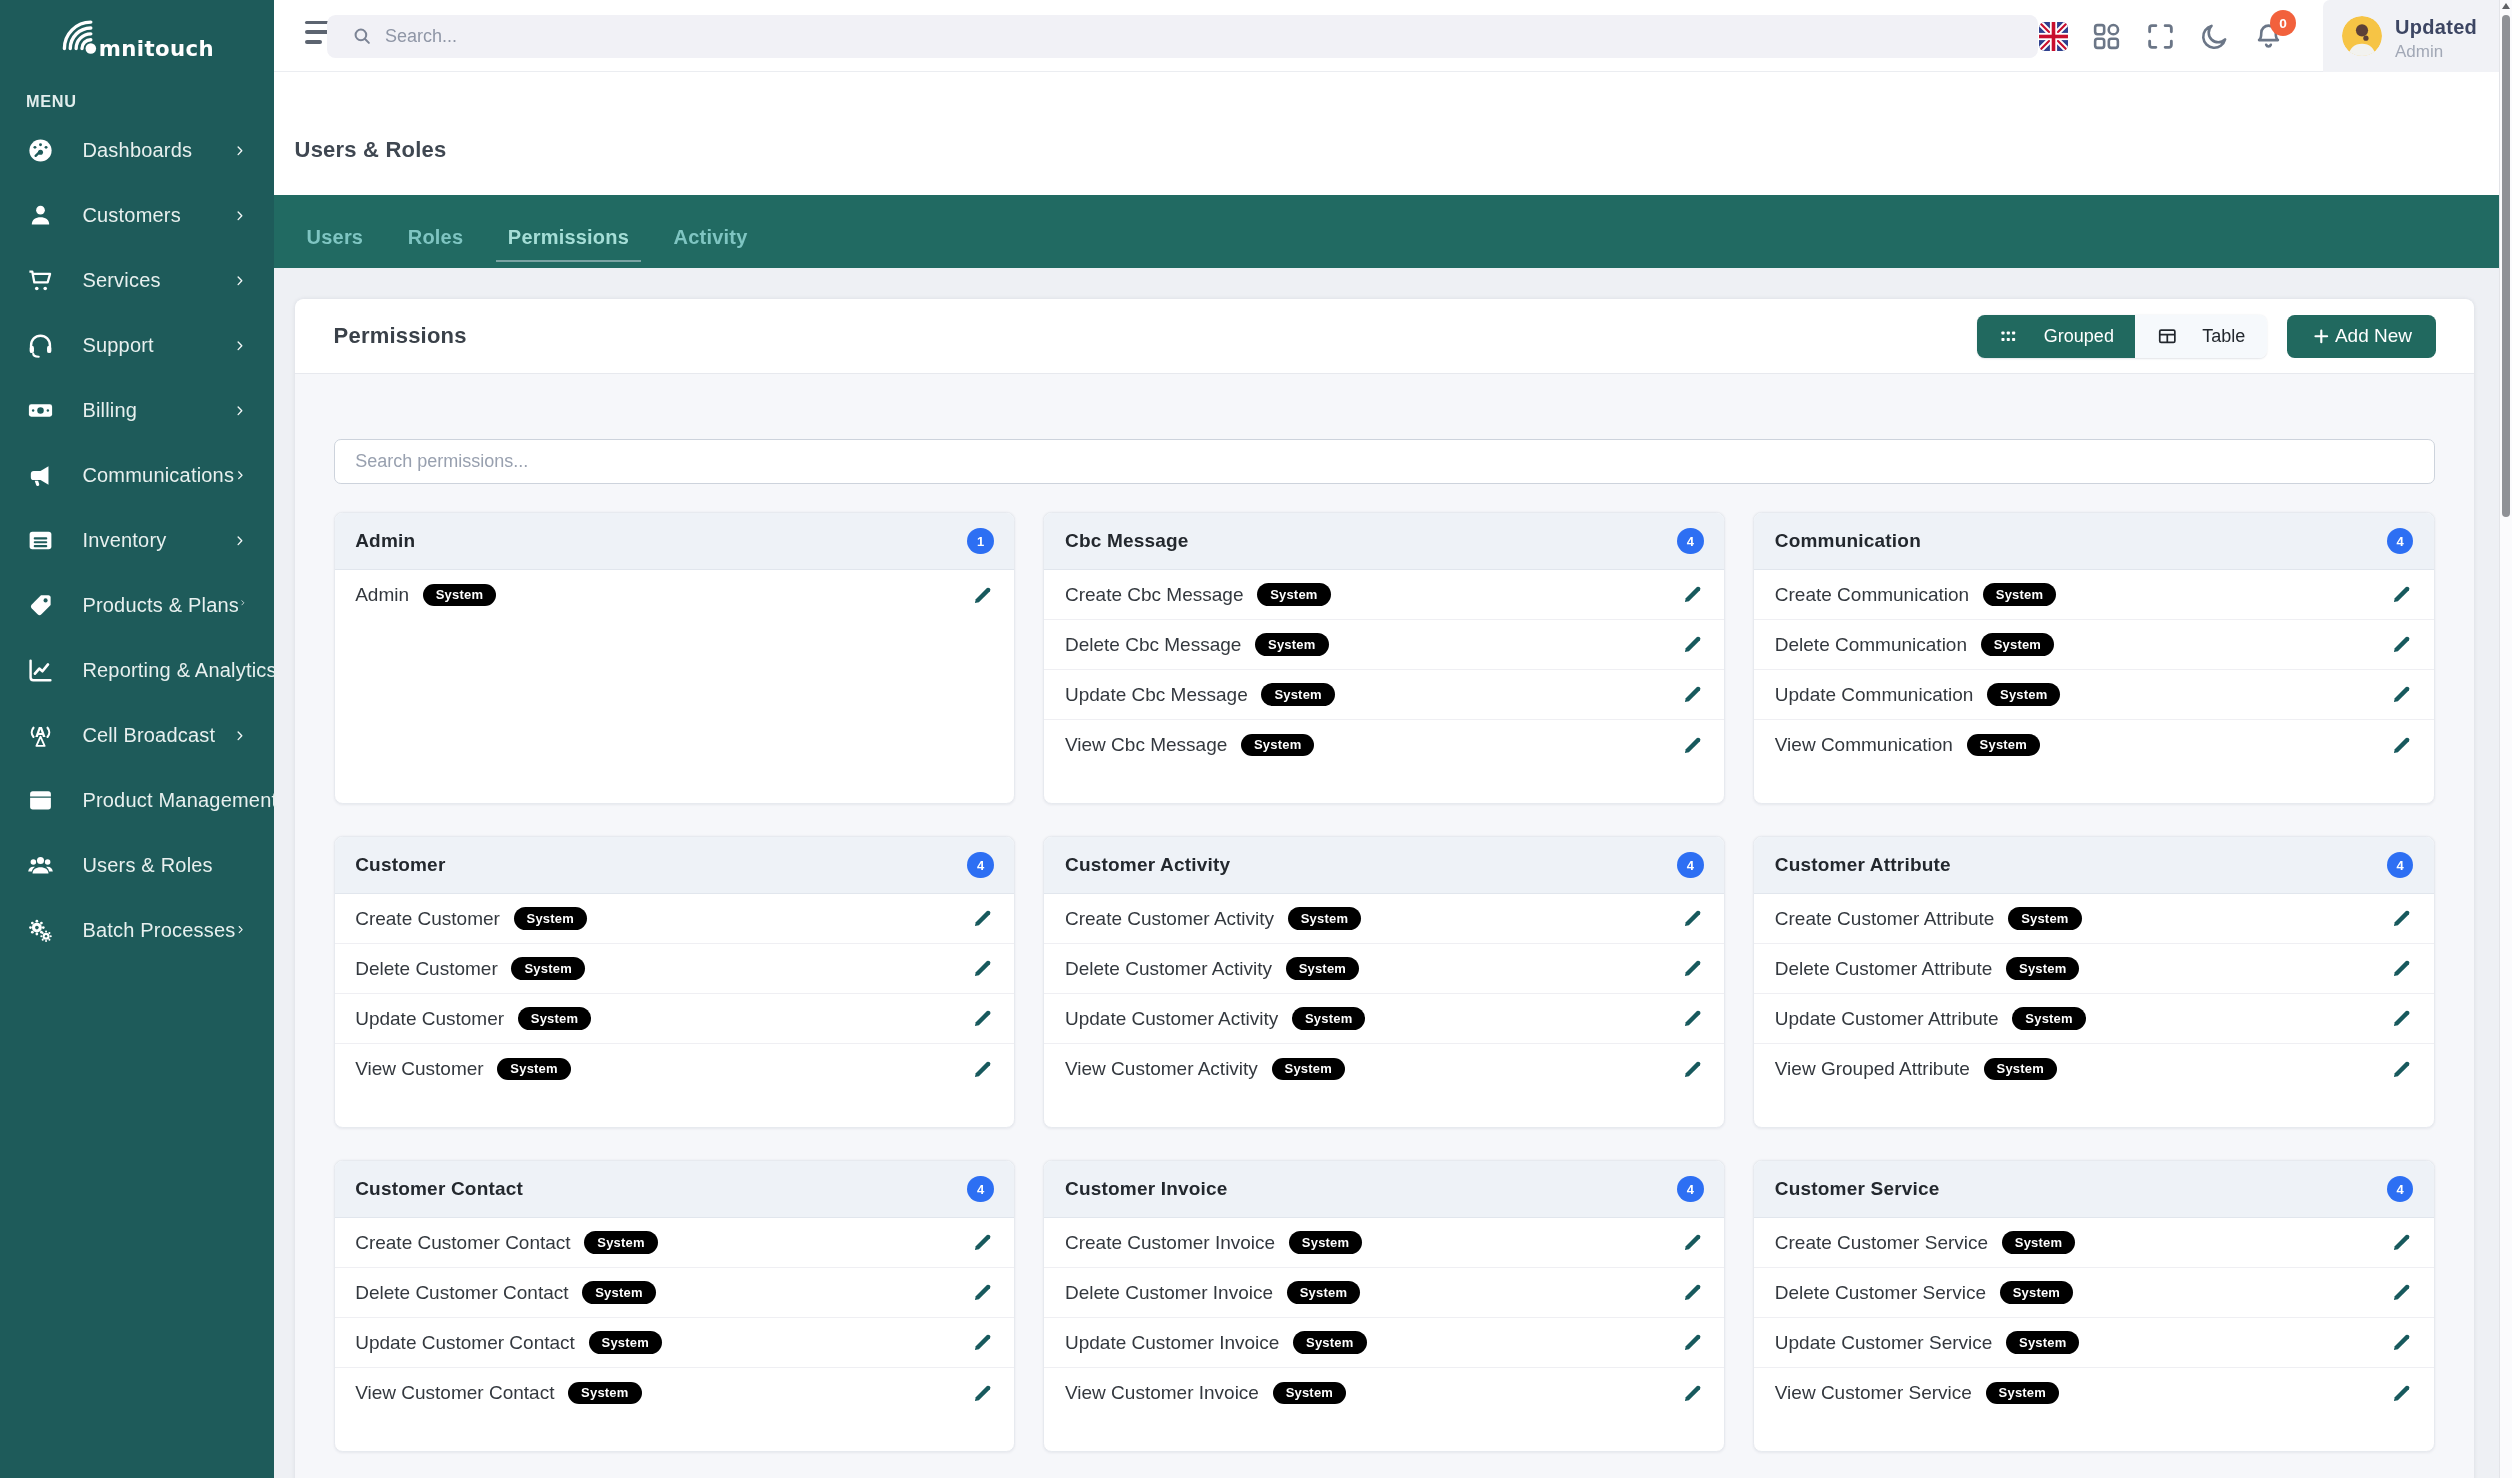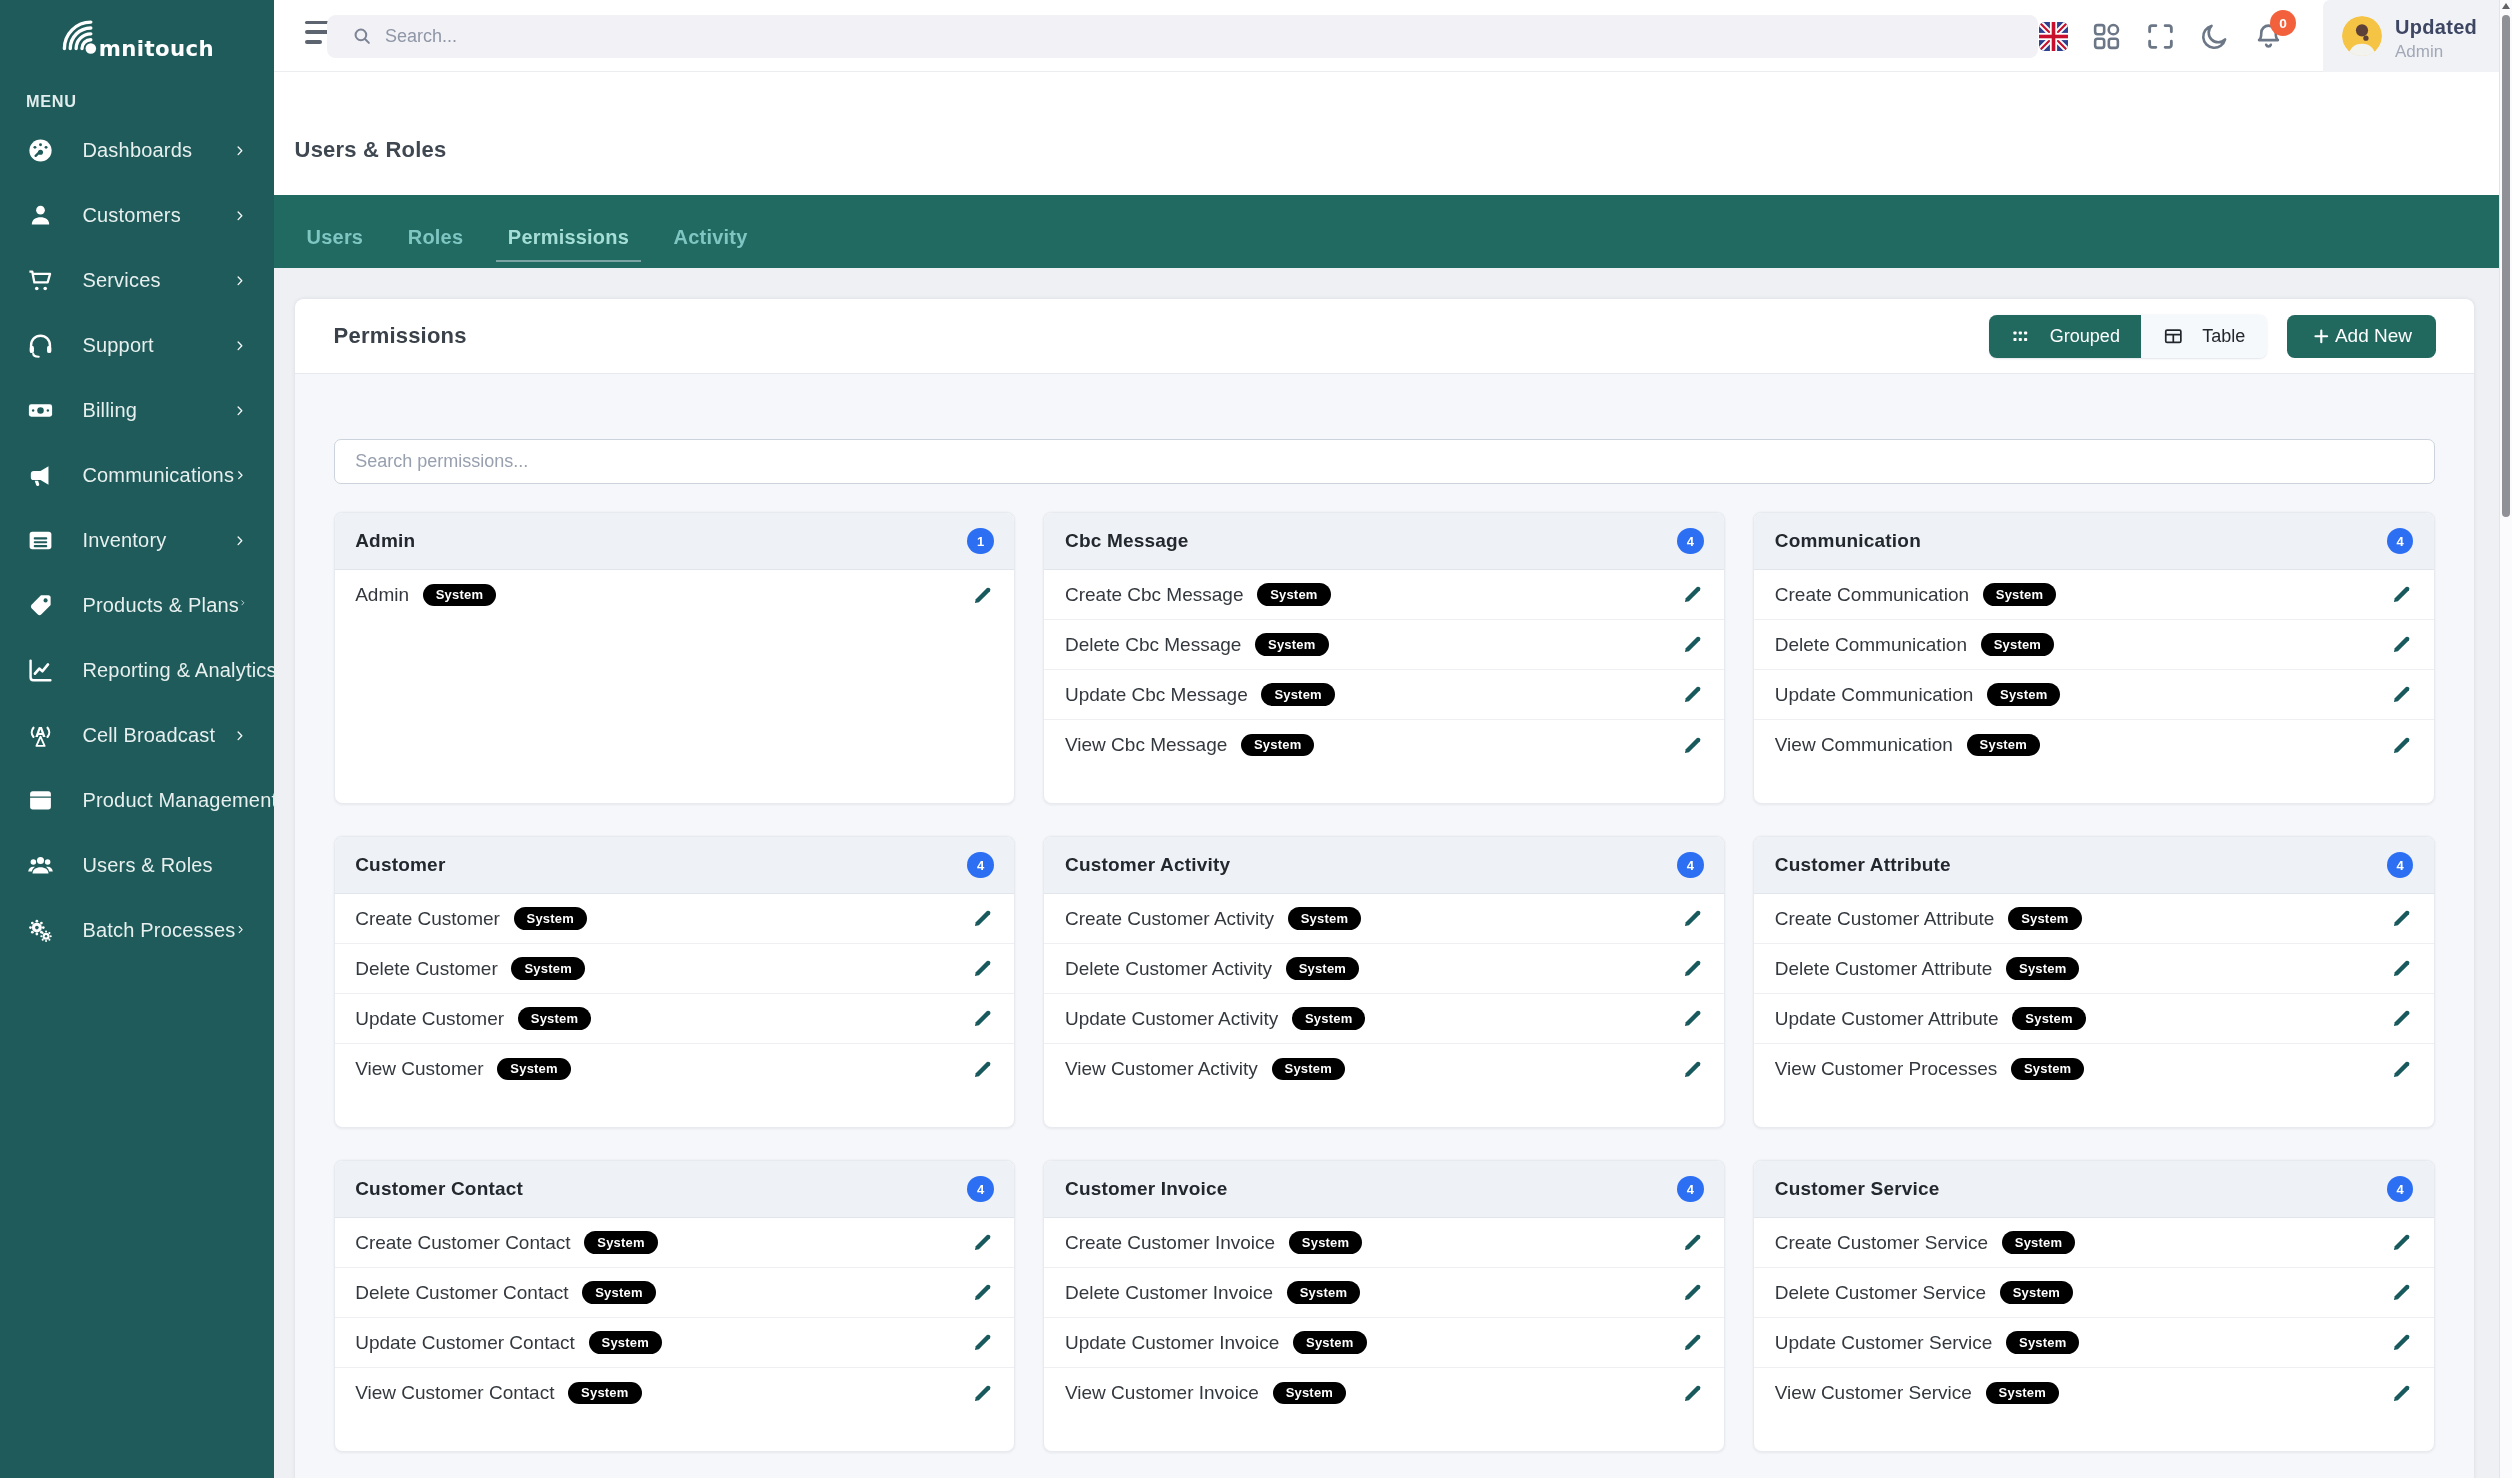--- a/index.html
+++ b/index.html
@@ -100,21 +100,21 @@
   }
   .panel-header {
     height:75px; background:#ffffff; border-radius:8.6px 8.6px 0 0;
     border-bottom:0.9px solid #e7e9ee; display:flex; align-items:center;
     justify-content:space-between; padding:0 38px 0 39px;
   }
   .panel-heading { font-size:22px; font-weight:600; color:#3a4149; letter-spacing:0.2px; }
   .panel-actions { display:flex; align-items:center; gap:20.6px; }
   .seg { display:flex; border-radius:7.7px; overflow:hidden; box-shadow:0 0.9px 1.7px rgba(25,39,70,0.12); }
   .seg-btn {
-    height:43px; display:flex; align-items:center; gap:19px;
+    height:43px; display:flex; align-items:center; gap:25px;
     font-size:18px; padding:0 21.4px; cursor:pointer; border:none; font-family:inherit;
   }
   .seg-btn svg { width:20.6px; height:20.6px; }
   .seg-btn.active { background:#21695F; color:#fff; }
   .seg-btn.inactive { background:#f6f9fc; color:#22272d; }
   .btn-add {
     height:43px; background:#21695F; color:#fff; border:none; border-radius:7.7px;
     display:flex; align-items:center; gap:3px; font-size:19px; padding:0 24px;
     cursor:pointer; font-family:inherit;
   }
@@ -749,21 +749,21 @@
               <div class="perm-row">
                 <span class="perm-name">Update Customer Attribute</span>
                 <span class="pill">System</span>
                 <span class="edit-btn">
                   <svg viewBox="0 0 24 24" fill="#17595d">
                     <path d="M4.1 19.9l.9-4L16.6 4.3a2.3 2.3 0 0 1 3.2 3.2L8.2 19.1l-4.1.8z"></path>
                   </svg>
                 </span>
               </div>
               <div class="perm-row">
-                <span class="perm-name">View Customer Processes</span>
+                <span class="perm-name">View Grouped Attribute</span>
                 <span class="pill">System</span>
                 <span class="edit-btn">
                   <svg viewBox="0 0 24 24" fill="#17595d">
                     <path d="M4.1 19.9l.9-4L16.6 4.3a2.3 2.3 0 0 1 3.2 3.2L8.2 19.1l-4.1.8z"></path>
                   </svg>
                 </span>
               </div>
             </div>
           </section>
           <section class="card">

